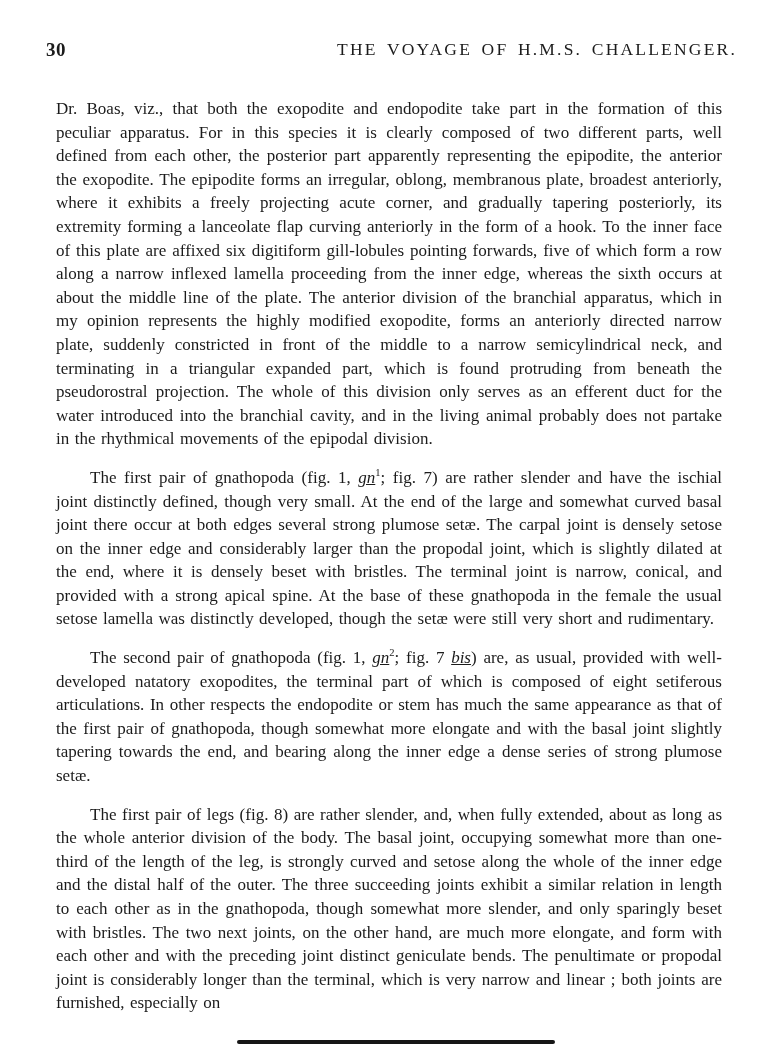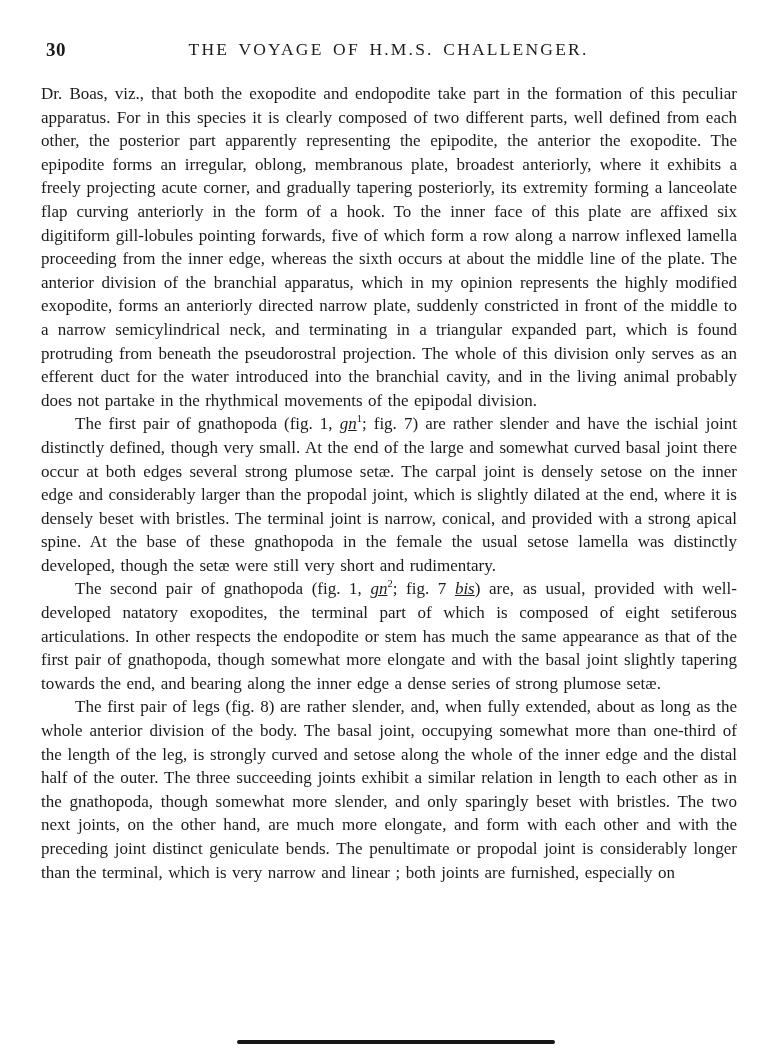--- a/index.html
+++ b/index.html
@@ -25,39 +25,39 @@
   }
   .page-number {
     position: absolute;
     left: 6px;
     top: 0;
     font-size: 19px;
     font-weight: 700;
     letter-spacing: 0.5px;
   }
   .running-title {
-    text-align: center;
+    text-align: right;
     font-size: 17.5px;
     font-weight: 400;
     letter-spacing: 2.2px;
     word-spacing: 3px;
     white-space: nowrap;
   }
   .page-body {
     position: absolute;
     top: 82px;
     left: 41px;
     width: 696px;
     font-size: 17px;
     line-height: 23.6px;
     text-align: justify;
     word-spacing: 1.2px;
   }
   .para {
-    margin: 0;
+    margin: 15px;
     padding: 0;
   }
   .para.indent {
     text-indent: 34px;
   }
   .para i {
     font-style: italic;
     text-decoration: underline;
   }
   .para sup {

